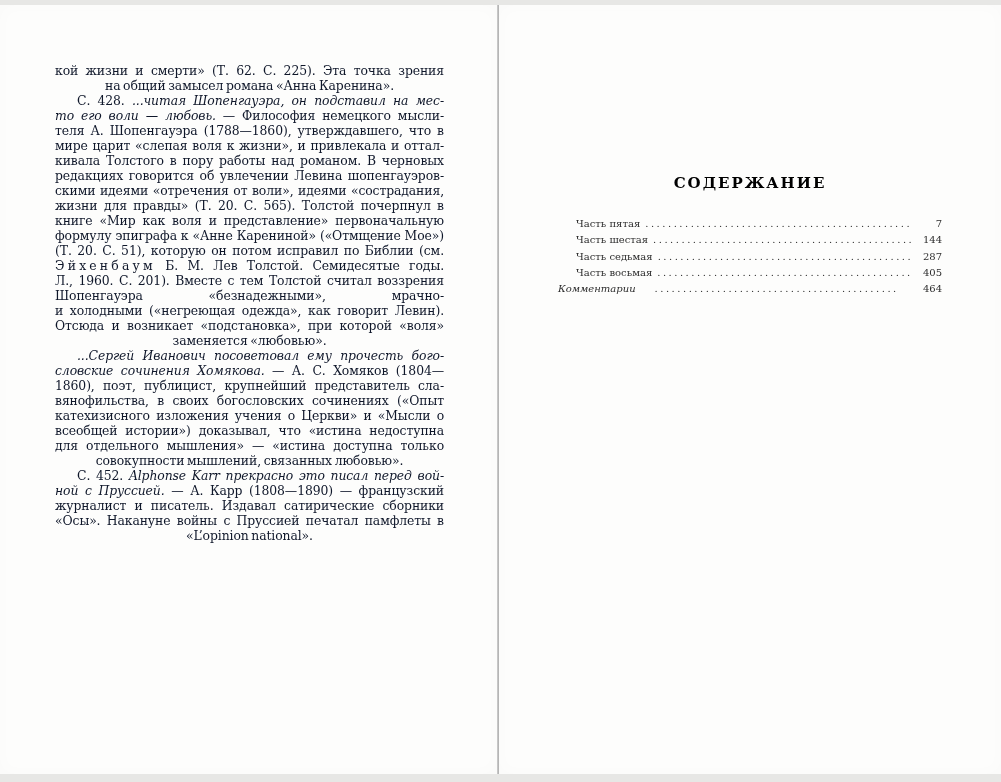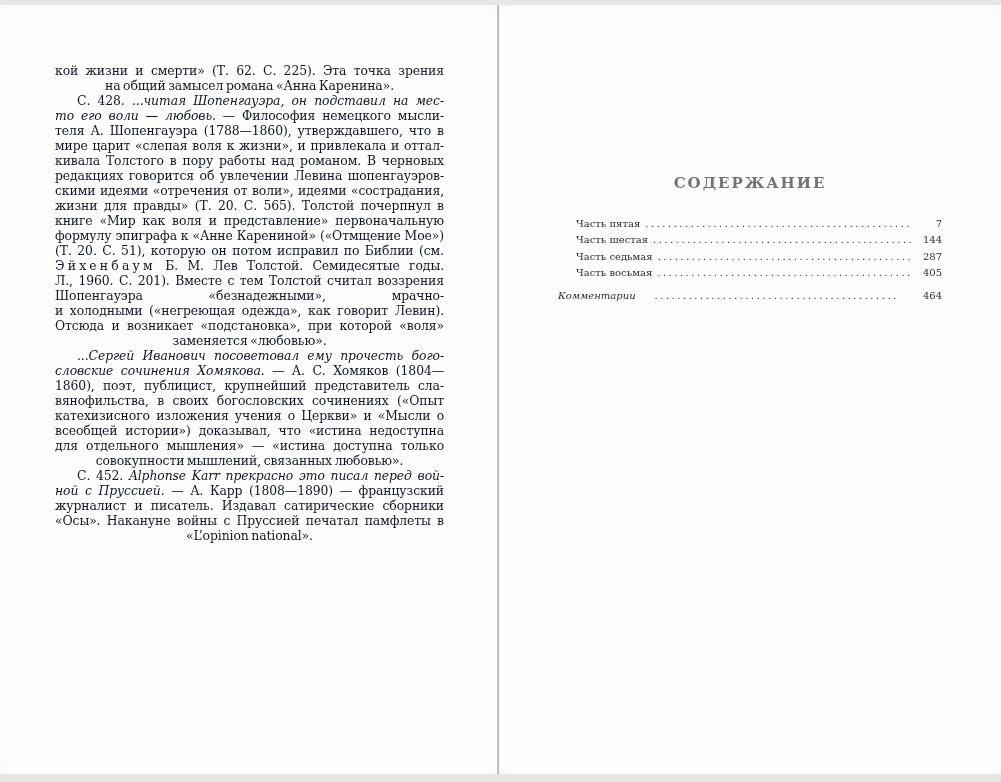--- a/index.html
+++ b/index.html
@@ -25,25 +25,25 @@
   .tline{height:15px;overflow:hidden;text-align:justify;}
   .tline::after{content:"";display:inline-block;width:100%;height:0;}
   .tline.end{text-align:center;}
   .tline.end::after{content:none;}
   .tline.ind{text-indent:22px;}
   .it{font-style:italic;}
   .lsp{letter-spacing:3.2px;}
 
   
   .rcontent{position:absolute;left:59px;top:169px;width:384px;color:#2d2d2d;}
-  .toc-title{text-align:center;font-weight:bold;font-size:15px;letter-spacing:2px;color:#737373;}
+  .toc-title{text-align:center;font-weight:bold;font-size:15px;letter-spacing:2px;color:#000000;}
   .toc-list{margin-top:26px;font-size:10px;}
   .toc-row{display:flex;align-items:baseline;height:16.3px;}
   .toc-row.ind{padding-left:18px;}
-  .toc-row.comment{margin-top:7px;gap:14px;}
+  .toc-row.comment{gap:14px;}
   .toc-row.comment .toc-label{font-style:italic;}
   .toc-label{white-space:nowrap;}
   .toc-dots{flex:1;overflow:hidden;white-space:nowrap;letter-spacing:2.5px;margin:0 3px 0 5px;font-style:normal;}
   .toc-num{min-width:27px;text-align:right;font-style:normal;}
 </style>
 </head>
 <body>
 
 <div class="screen">
   <div class="spread">

